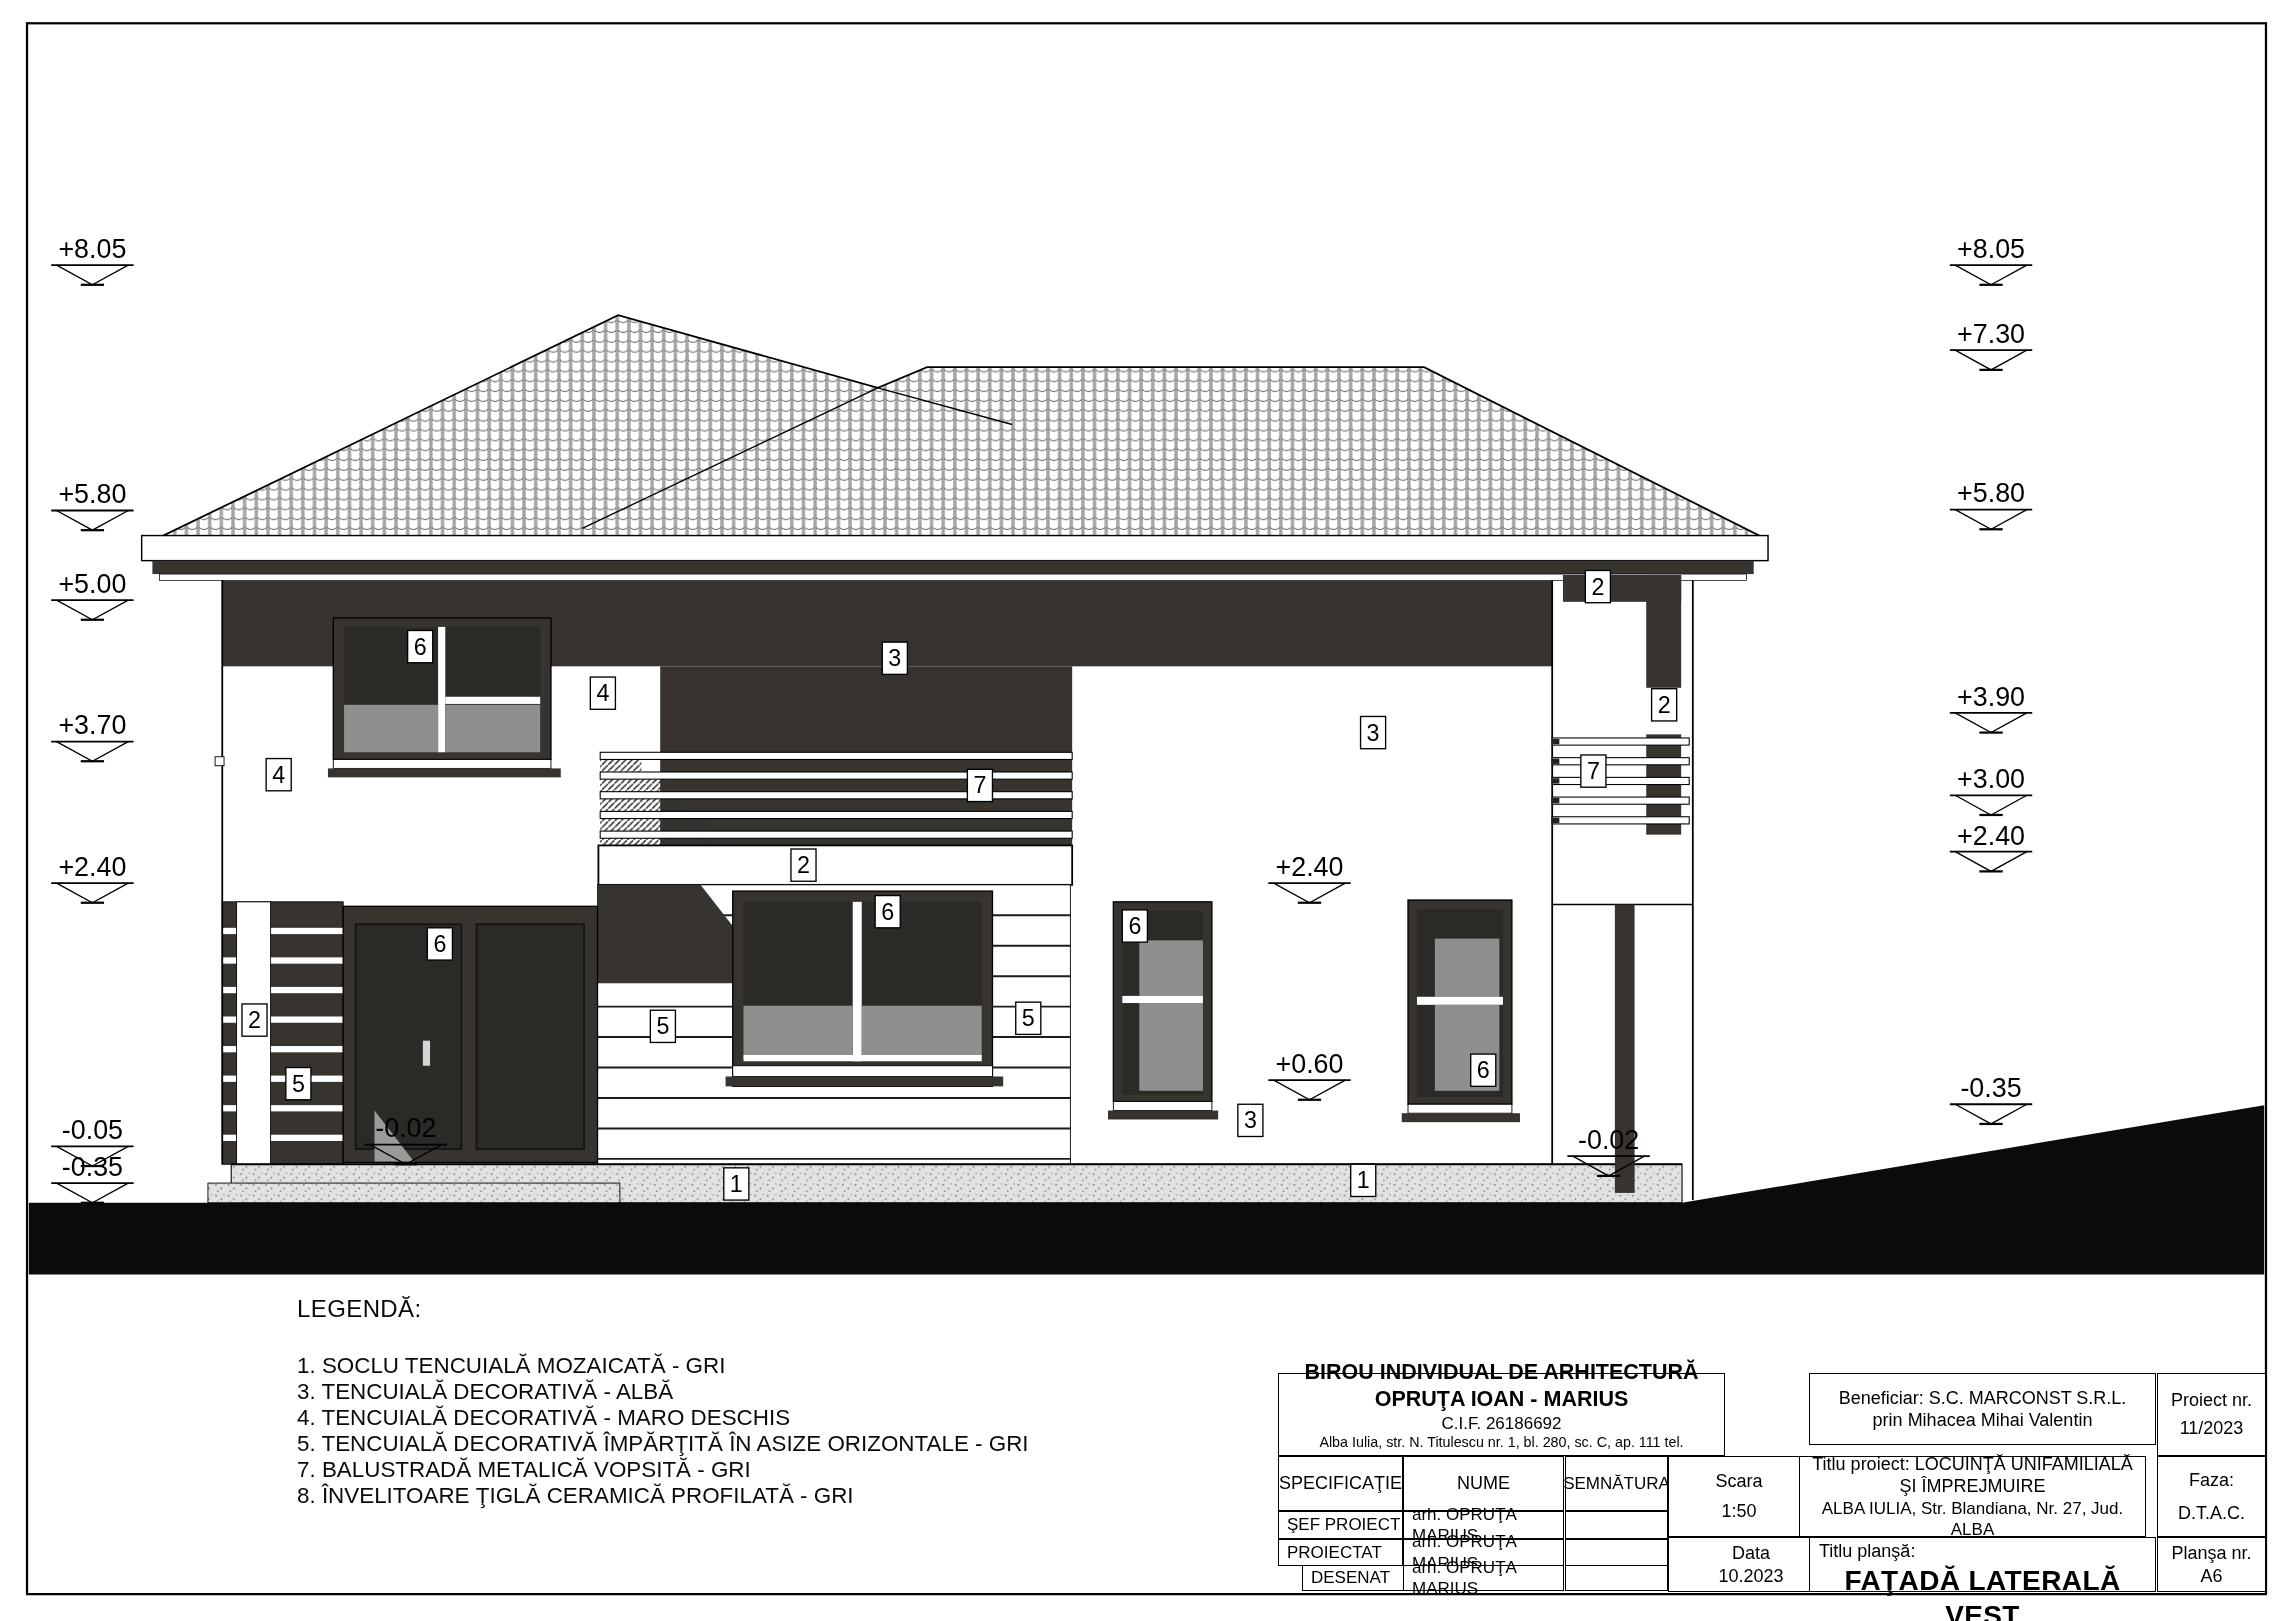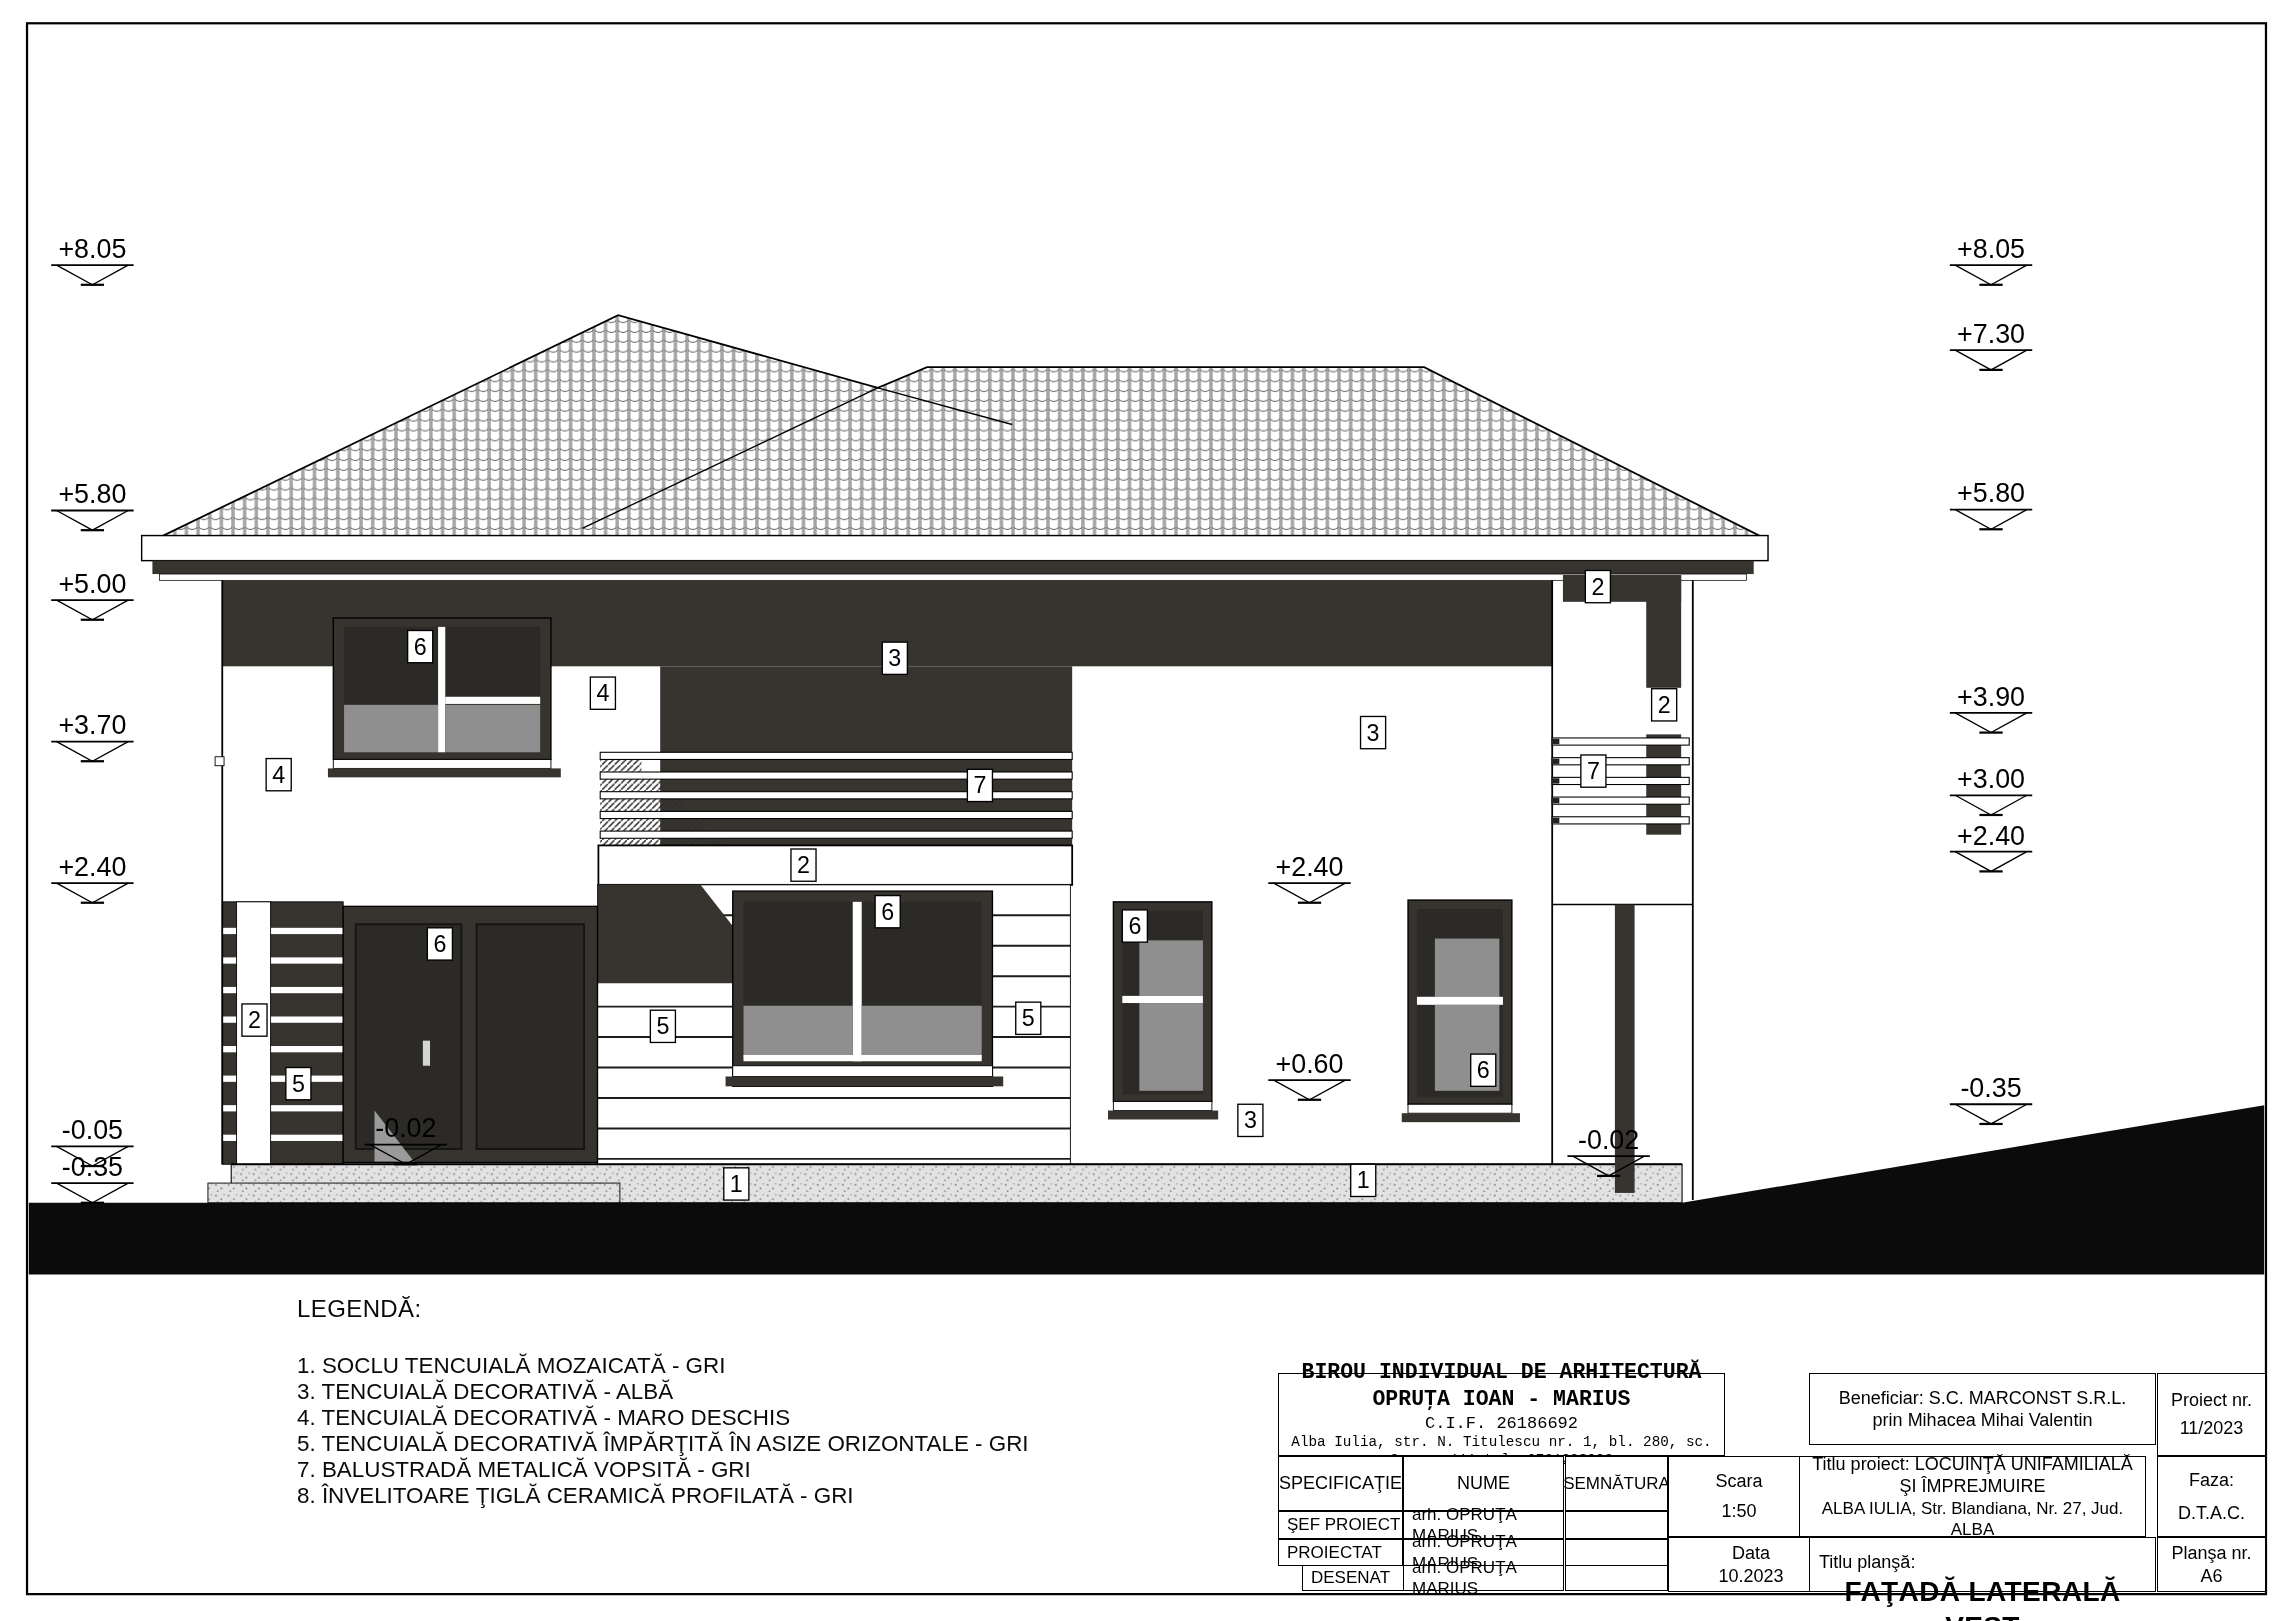--- a/index.html
+++ b/index.html
@@ -399,21 +399,21 @@
     <div class="legend-item">1. SOCLU TENCUIALĂ MOZAICATĂ - GRI</div>
     <div class="legend-item">3. TENCUIALĂ DECORATIVĂ - ALBĂ</div>
     <div class="legend-item">4. TENCUIALĂ DECORATIVĂ - MARO DESCHIS</div>
     <div class="legend-item">5. TENCUIALĂ DECORATIVĂ ÎMPĂRŢITĂ ÎN ASIZE ORIZONTALE - GRI</div>
     <div class="legend-item">7. BALUSTRADĂ METALICĂ VOPSITĂ - GRI</div>
     <div class="legend-item">8. ÎNVELITOARE ŢIGLĂ CERAMICĂ PROFILATĂ - GRI</div>
   </div>
 
   <div>
 
-    <div class="tb-cell" style="left:1278px;top:1373px;width:447px;height:83px;font-family:Liberation Mono, monospace;">
+    <div class="tb-cell" style="left:1278px;top:1373px;width:447px;height:83px;">
       <div class="b f24">BIROU INDIVIDUAL DE ARHITECTURĂ</div>
       <div class="b f24">OPRUŢA IOAN - MARIUS</div>
       <div class="f19">C.I.F. 26186692</div>
       <div class="f16">Alba Iulia, str. N. Titulescu nr. 1, bl. 280, sc. C, ap. 111 tel. 0721238922</div>
     </div>
 
     <div class="tb-cell" style="left:1278px;top:1456px;width:125px;height:55px;">SPECIFICAŢIE</div>
     <div class="tb-cell" style="left:1403px;top:1456px;width:161px;height:55px;">NUME</div>
     <div class="tb-cell" style="left:1565px;top:1456px;width:103px;height:55px;font-size:17px;">SEMNĂTURA</div>
 
@@ -448,21 +448,21 @@
     <div class="tb-cell" style="left:1799px;top:1456px;width:347px;height:81px;">
       <div>Titlu proiect:  LOCUINŢĂ UNIFAMILIALĂ</div>
       <div>ŞI ÎMPREJMUIRE</div>
       <div class="f19">ALBA IULIA, Str. Blandiana, Nr. 27, Jud. ALBA</div>
     </div>
     <div class="tb-cell" style="left:2157px;top:1456px;width:109px;height:81px;gap:10.7px;">
       <div>Faza:</div>
       <div>D.T.A.C.</div>
     </div>
 
-    <div class="tb-cell" style="left:1809px;top:1537px;width:347px;height:55px;justify-content:flex-start;padding-top:13px;">
+    <div class="tb-cell" style="left:1809px;top:1537px;width:347px;height:55px;justify-content:flex-start;padding-top:2px;">
       <div class="tb-label-small">Titlu planşă:</div>
       <div class="sheet-title-big">FAŢADĂ LATERALĂ VEST</div>
     </div>
     <div class="tb-cell" style="left:2157px;top:1537px;width:109px;height:55px;">
       <div>Planşa nr.</div>
       <div>A6</div>
     </div>
   </div>
 </div>
 

